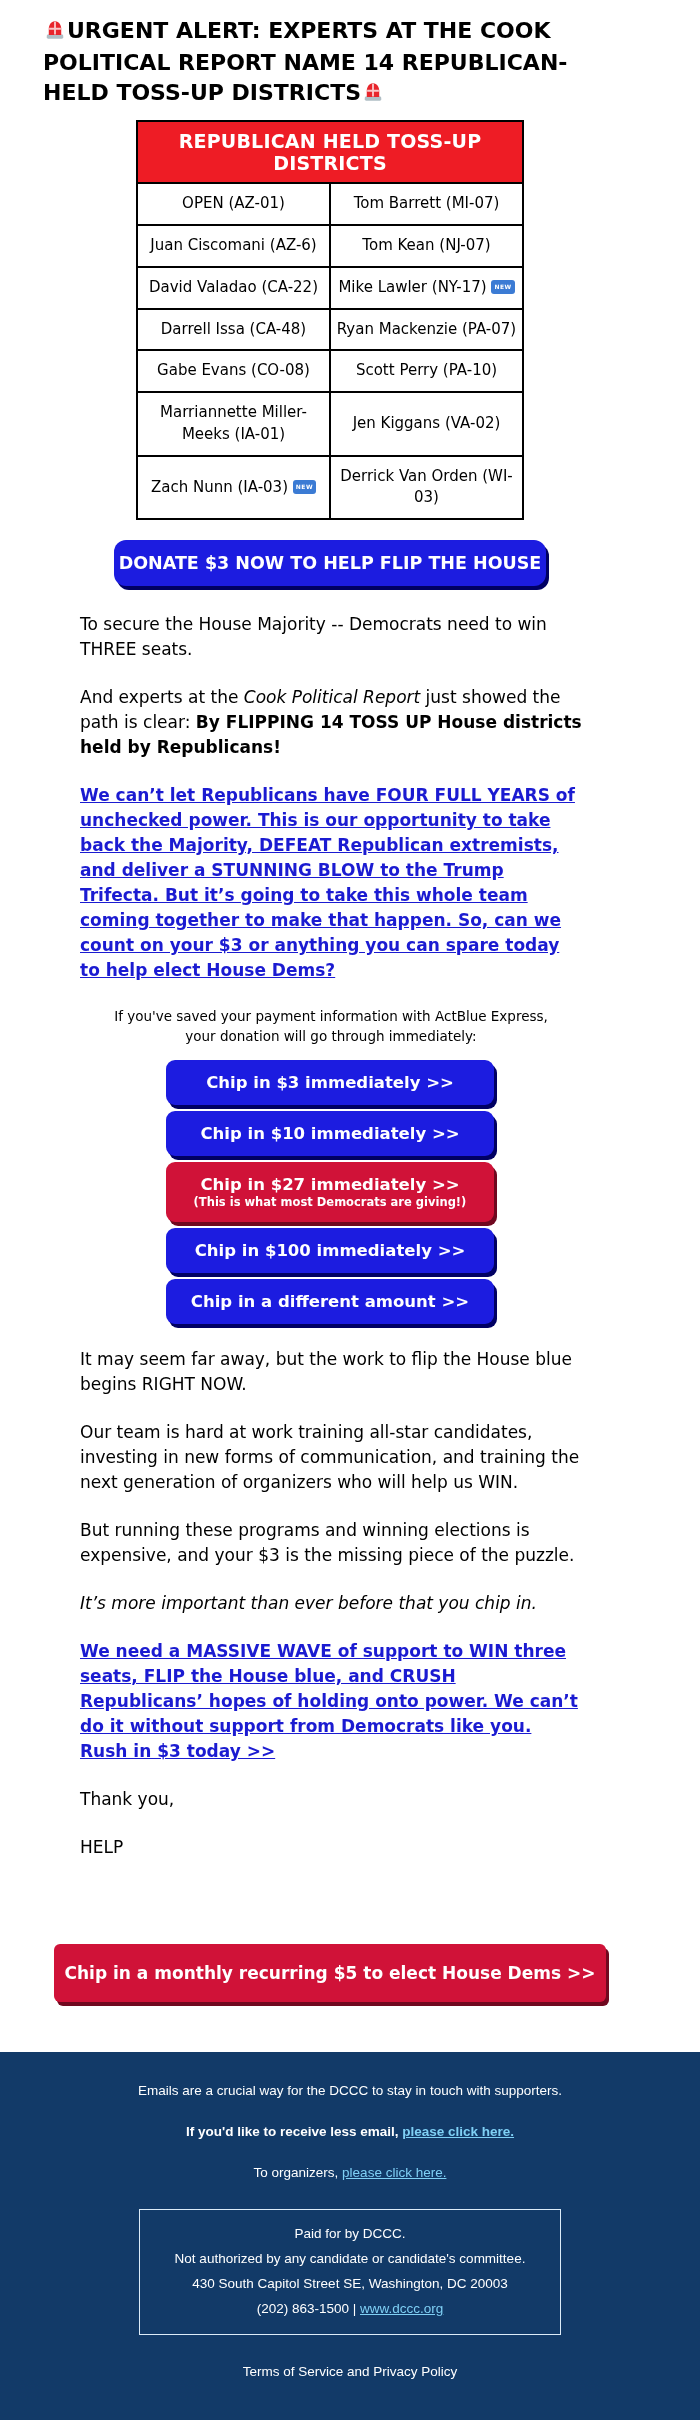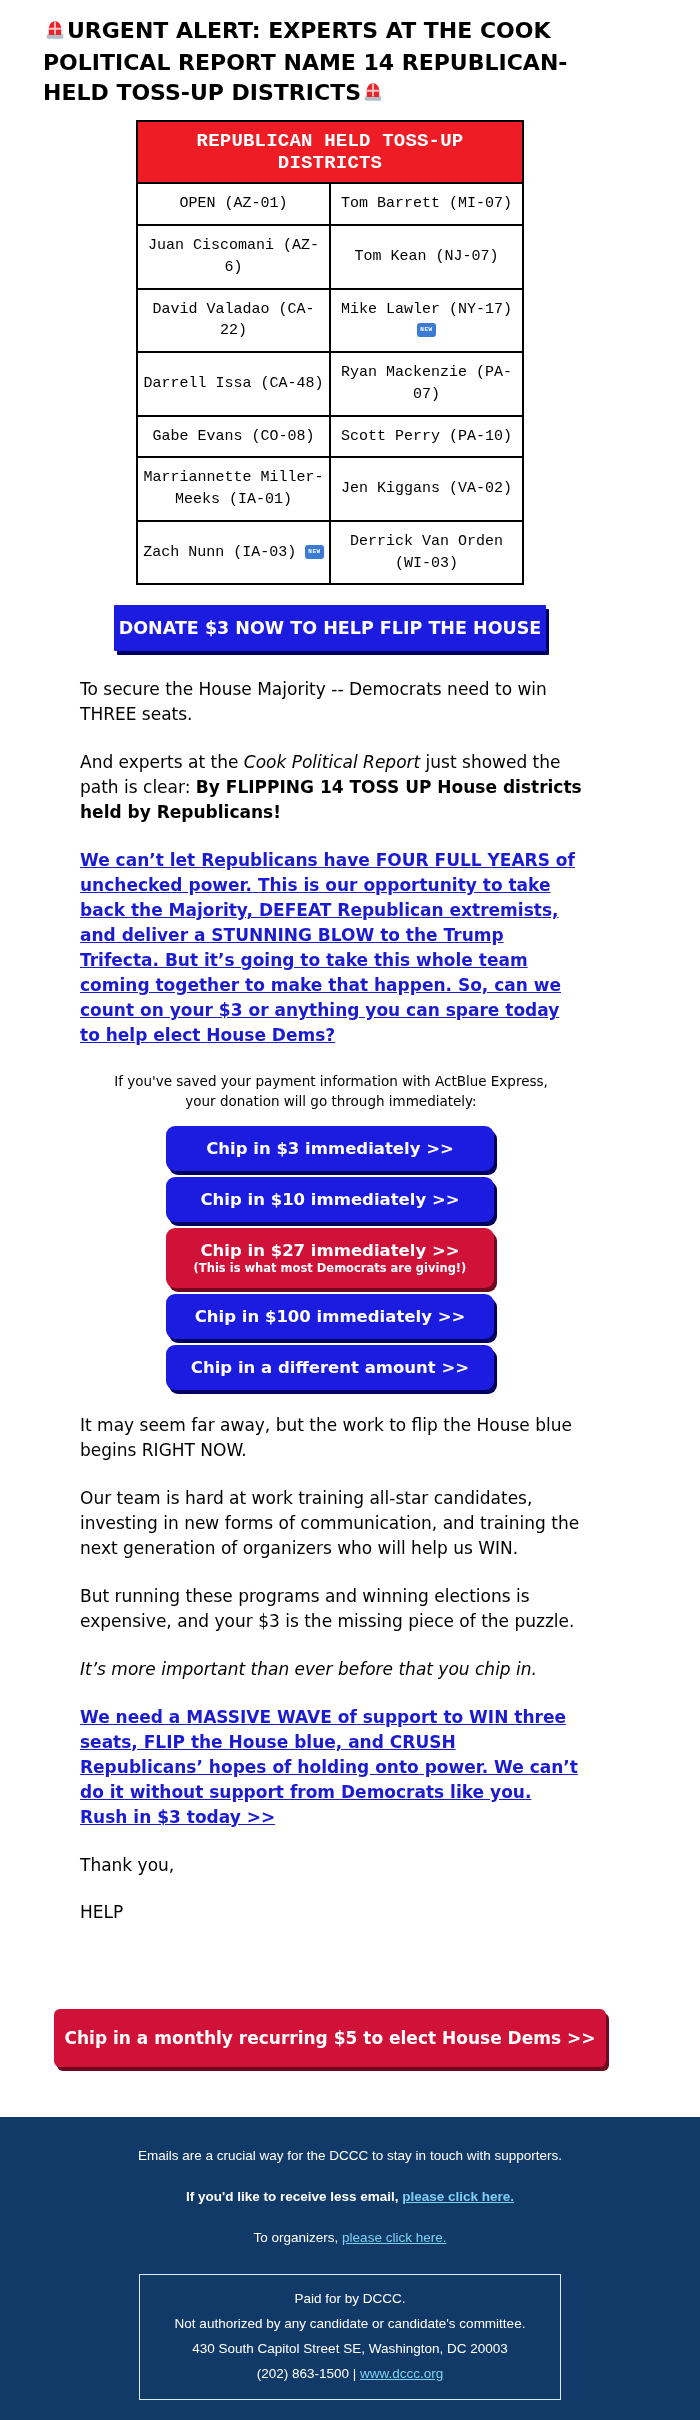--- a/index.html
+++ b/index.html
@@ -21,21 +21,20 @@
     color:#000;
   }
   .siren{display:inline-block;vertical-align:-3px;margin:0 1px;}
 
   
   table.districts{
     border-collapse:collapse;
     margin:4px auto 13px auto;
     width:388px;
     table-layout:fixed;
-    font-family:Liberation Mono, monospace;
   }
   table.districts th{
     background:#ee1c25;
     color:#ffffff;
     font-size:19px;
     font-weight:bold;
     padding:8px 2px;
     border:2px solid #000;
     letter-spacing:0.2px;
   }
@@ -61,21 +60,21 @@
   }
 
   
   .btn{
     display:block;
     text-align:center;
     color:#ffffff;
     font-weight:bold;
     text-decoration:none;
     background:#1c1ce0;
-    border-radius:1px;
+    border-radius:12px;
     box-shadow:3px 4px 0 #000063;
     cursor:pointer;
   }
   .btn.donate{
     width:432px;
     margin:20px auto 26px auto;
     font-size:17.5px;
     padding:13px 0;
   }
   .btn.chip{

